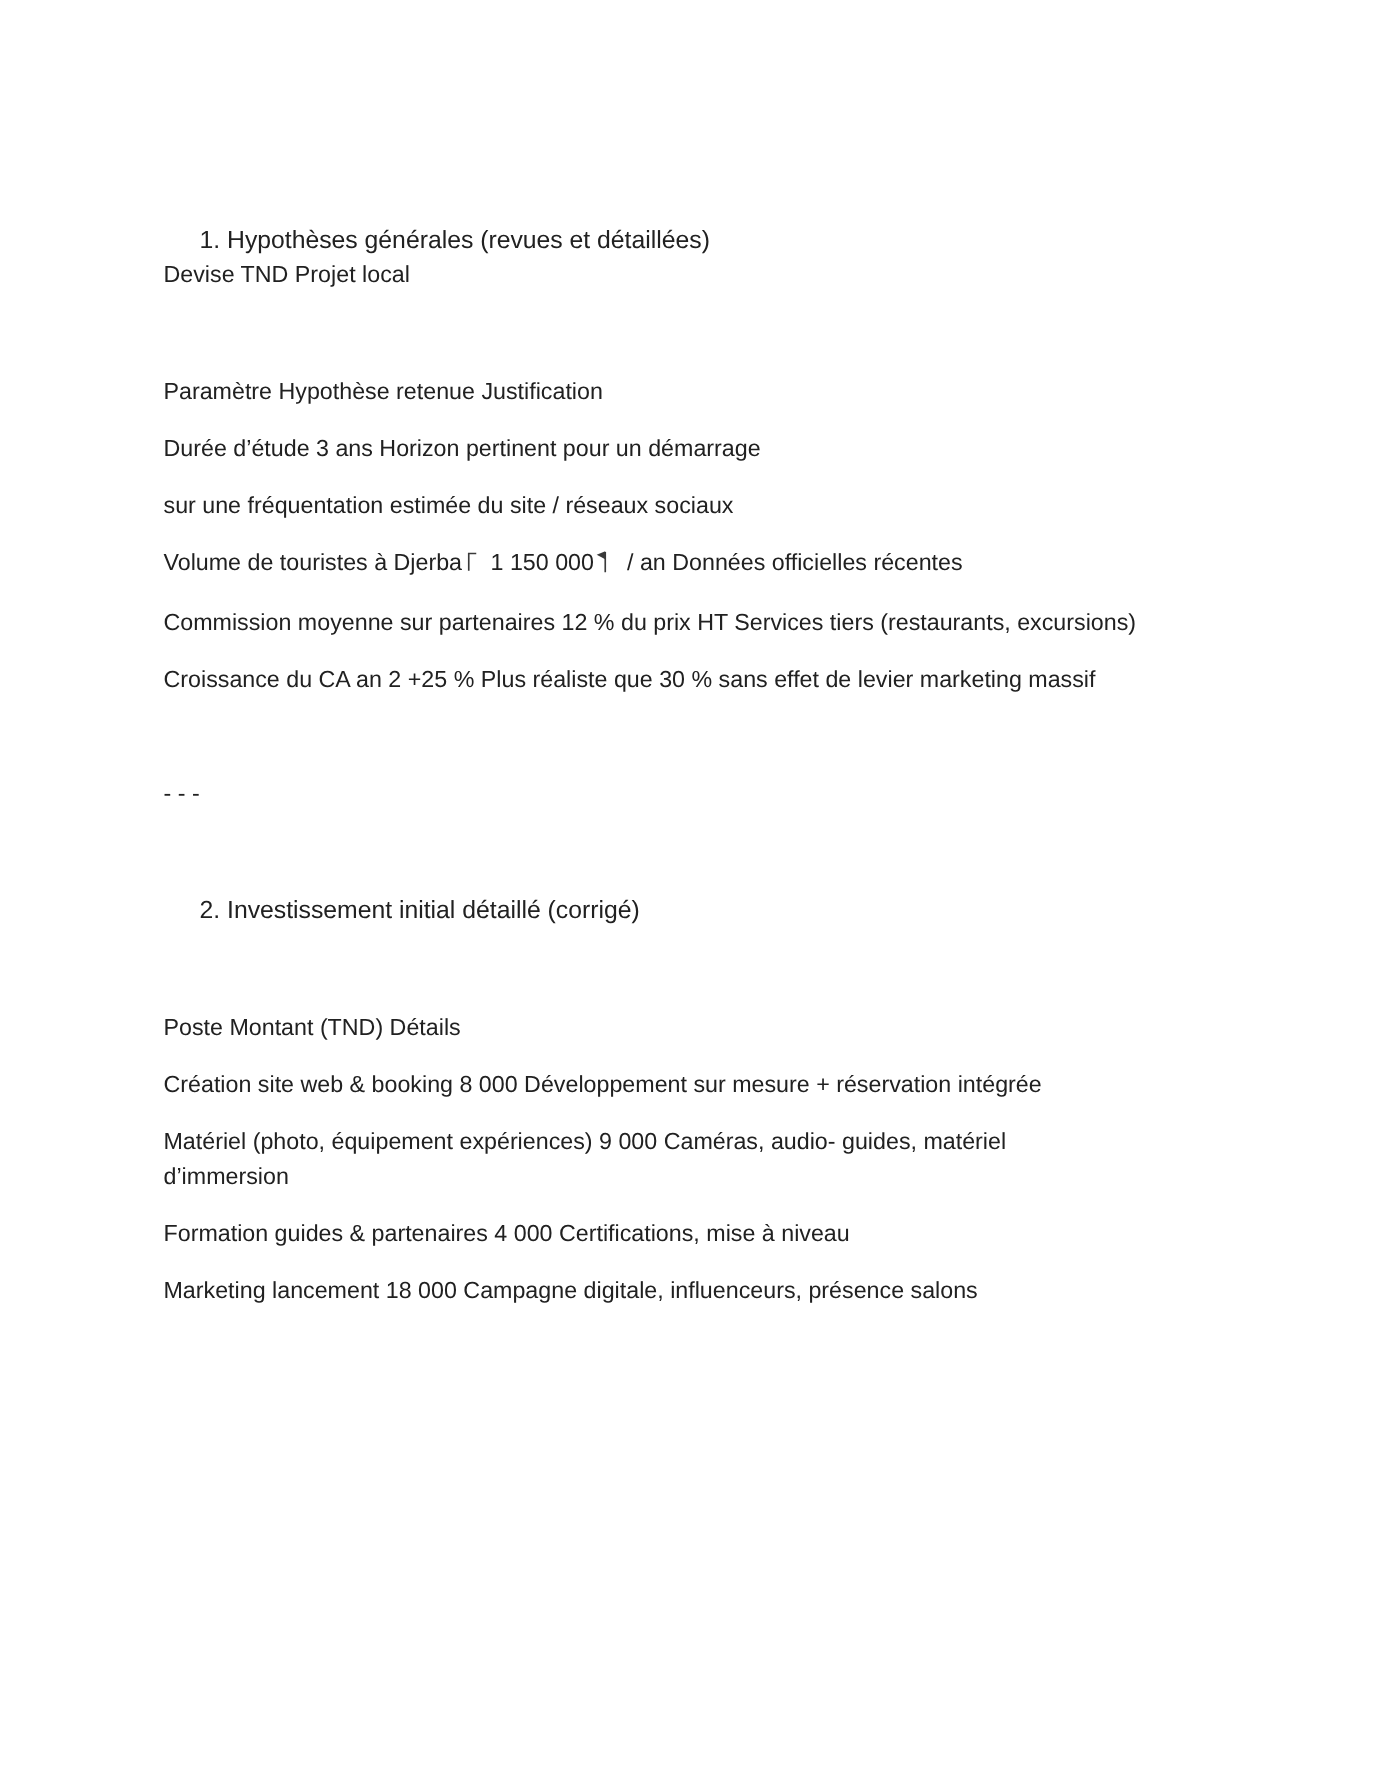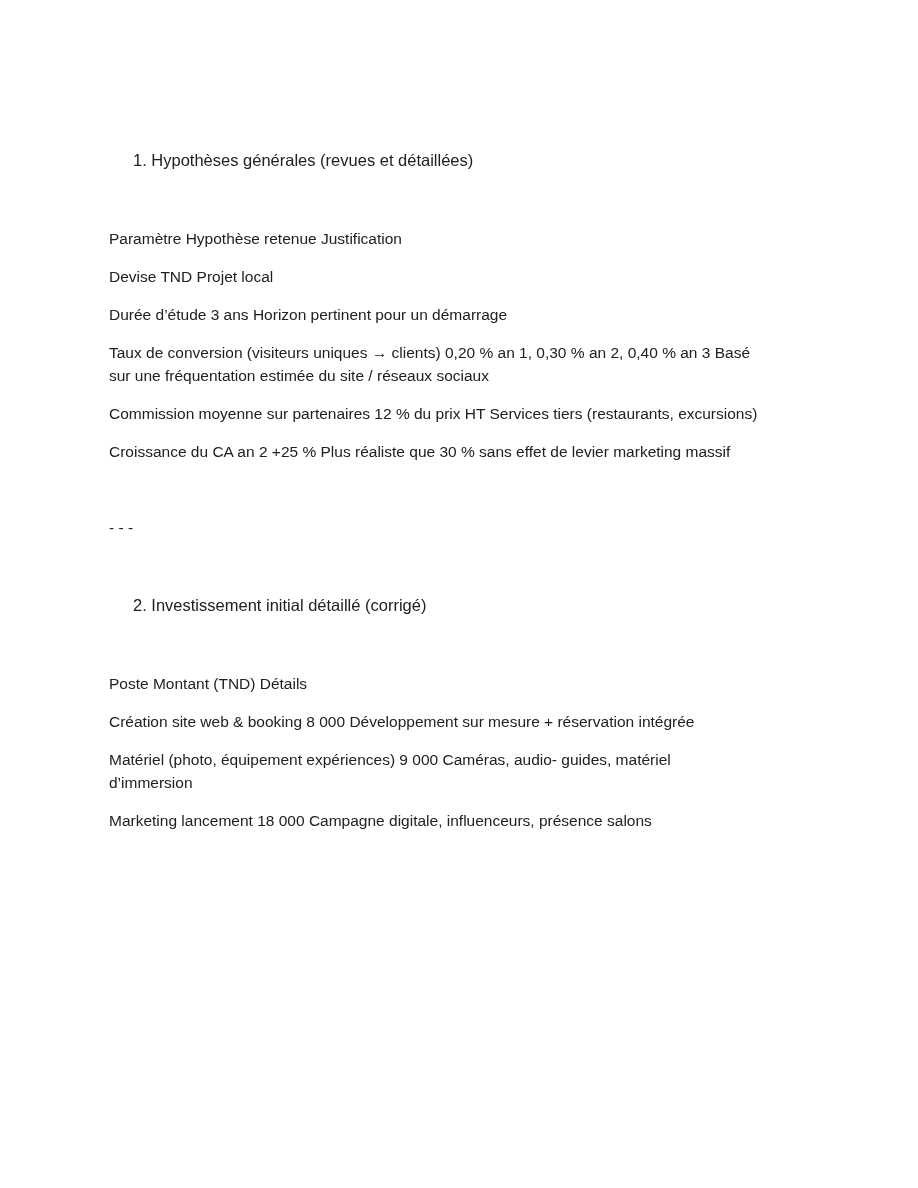--- a/index.html
+++ b/index.html
@@ -53,37 +53,46 @@
   }
 </style>
 </head>
 <body>
 
 <div class="page">
 
   <section>
     <div class="heading">1. Hypothèses générales (revues et détaillées)</div>
 
+    <div class="par">
+      <div class="line">Devise TND Projet local</div>
+    </div>
+
     <div class="par gap-top">
       <div class="line">Paramètre Hypothèse retenue Justification</div>
-    </div>
-
-    <div class="par">
-      <div class="line">Devise TND Projet local</div>
     </div>
 
     <div class="par">
       <div class="line">Durée d’étude 3 ans Horizon pertinent pour un démarrage</div>
     </div>
 
     <div class="par">
-      <div class="line">Taux de conversion (visiteurs uniques → clients) 0,20 % an 1, 0,30 % an 2, 0,40 % an 3 Basé</div>
       <div class="line">sur une fréquentation estimée du site / réseaux sociaux</div>
     </div>
 
+    <div class="par">
+      <div class="line">
+        <span>Volume de touristes à Djerba</span><span class="marker-open"><svg width="7" height="13" viewBox="0 0 7 13">
+              <path d="M1.5 12.5 V1 H6.5" stroke="#3a3a3a" stroke-width="1.1" fill="none"></path>
+            </svg></span><span>1 150 000</span><span class="marker-flag"><svg width="8" height="15" viewBox="0 0 8 15">
+              <path d="M6.5 1 V14.5" stroke="#3a3a3a" stroke-width="1.1" fill="none"></path>
+              <path d="M6.5 0.5 L0.8 2.8 L6.5 5.8 Z" fill="#3a3a3a"></path>
+            </svg></span><span>/ an Données officielles récentes</span>
+      </div>
+    </div>
 
 
 
     <div class="par">
       <div class="line">Commission moyenne sur partenaires 12 % du prix HT Services tiers (restaurants, excursions)</div>
     </div>
 
     <div class="par">
       <div class="line">Croissance du CA an 2 +25 % Plus réaliste que 30 % sans effet de levier marketing massif</div>
     </div>
@@ -104,19 +113,22 @@
     <div class="par">
       <div class="line">Création site web &amp; booking 8 000 Développement sur mesure + réservation intégrée</div>
     </div>
 
 
     <div class="par">
       <div class="line">Matériel (photo, équipement expériences) 9 000 Caméras, audio- guides, matériel</div>
       <div class="line">d’immersion</div>
     </div>
 
+    <div class="par">
+      <div class="line">Formation guides &amp; partenaires 4 000 Certifications, mise à niveau</div>
+    </div>
 
     <div class="par">
       <div class="line">Marketing lancement 18 000 Campagne digitale, influenceurs, présence salons</div>
     </div>
   </section>
 
 </div>
 
 </body></html>

